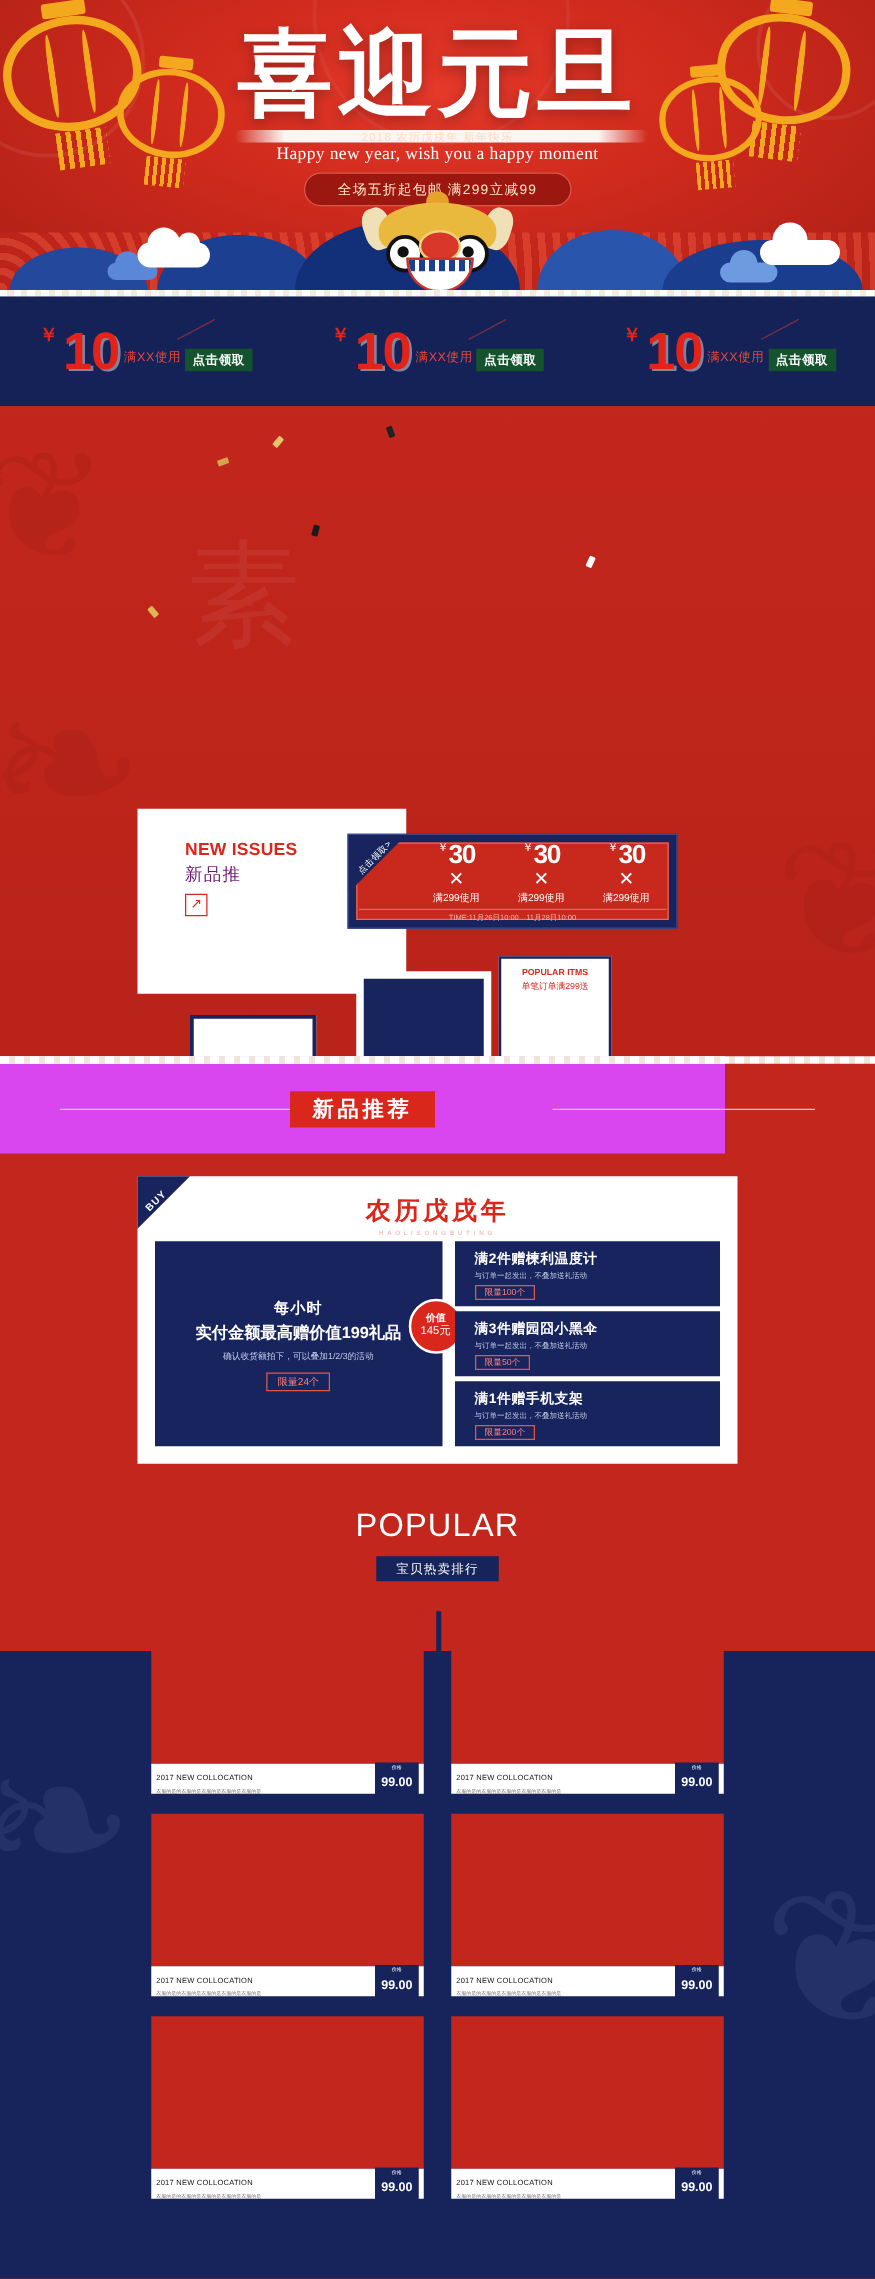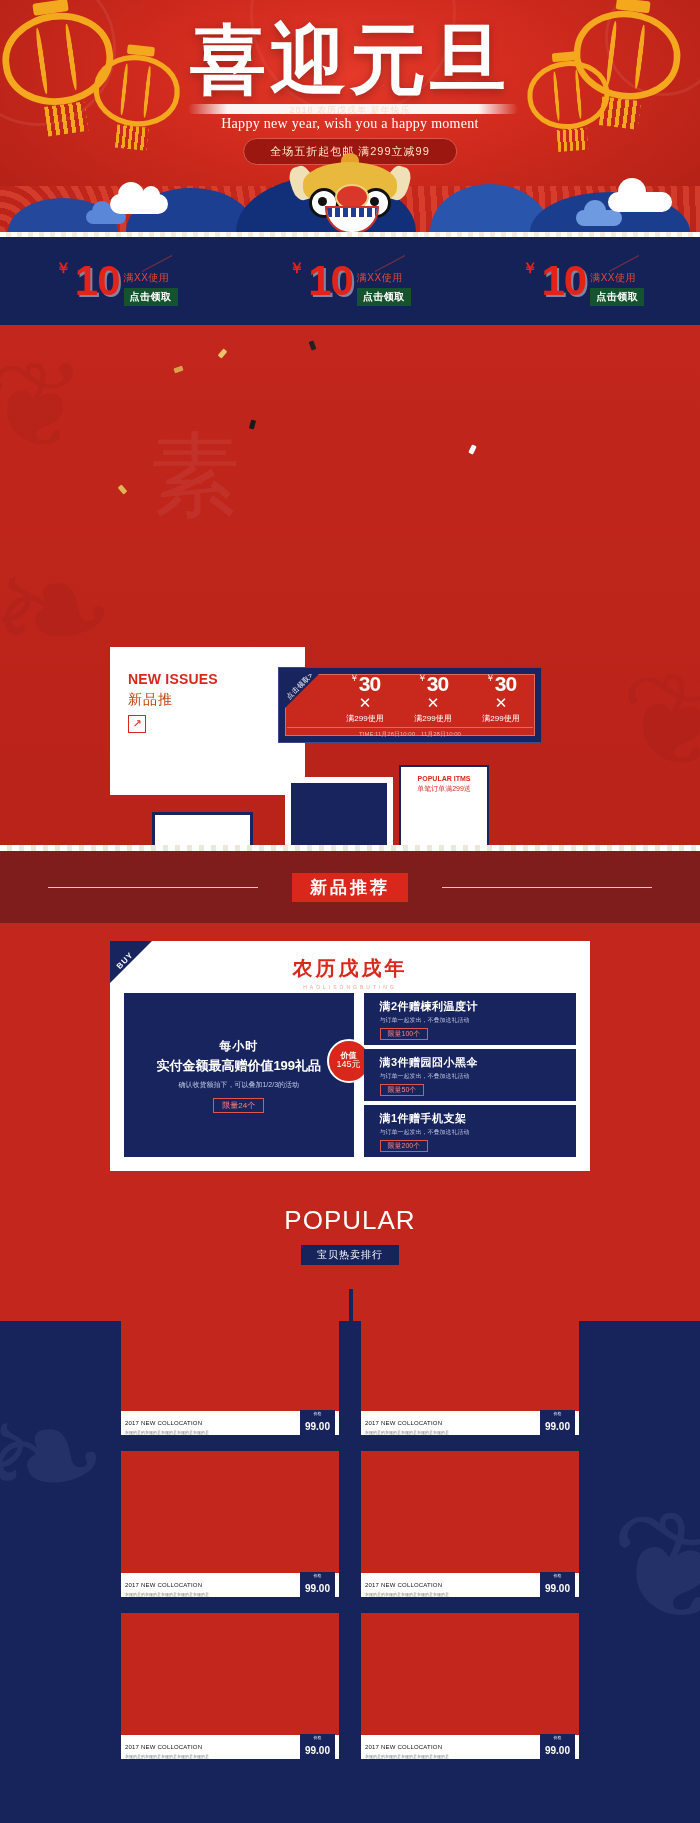--- a/index.html
+++ b/index.html
@@ -146,21 +146,21 @@
   }
   .coupon-cell .yen{color:#e32319;font-size:15px;font-weight:700;align-self:flex-start;margin-top:22px;}
   .coupon-cell .amt{
     color:#e32319;font-size:42px;font-weight:700;line-height:1;
     text-shadow:2px 2px 0 rgba(255,255,255,.45);letter-spacing:-1px;
   }
   .coupon-cell .slash{
     position:absolute;left:60%;top:26px;width:34px;height:1px;
     background:#7a2e45;transform:rotate(-28deg);
   }
-  .coupon-right{display:flex;flex-direction:column;gap:3px;margin-top:14px;}
+  .coupon-right{display:flex;flex-direction:row;gap:3px;margin-top:14px;}
   .coupon-right .cond{color:#e8473b;font-size:10px;letter-spacing:.5px;}
   .coupon-right .btn{
     background:#14532d;color:#fff;font-size:10px;font-weight:700;
     padding:2px 6px;letter-spacing:.5px;text-align:center;
   }
 
   
   .redzone{
     position:relative;width:700px;height:520px;
     background:linear-gradient(180deg,#c2261c 0%,#b9231a 100%);
@@ -172,26 +172,26 @@
   .ld3{left:620px;top:330px;font-size:130px;}
   .confetti{position:absolute;width:5px;height:9px;border-radius:1px;}
   .wm{
     position:absolute;left:150px;top:90px;font-size:90px;color:rgba(255,255,255,.06);
     font-family:"Liberation Serif",serif;
   }
 
   .card-white{
     position:absolute;background:#fff;
   }
-  .newissues{left:110px;top:322px;width:195px;height:148px;}
+  .newissues{left:110px;top:322px;width:195px;height:148px;padding-left:20px;}
   .newissues .t1{
     margin:24px 0 0 18px;font-size:14px;font-weight:700;color:#d9271c;letter-spacing:.2px;
   }
   .newissues .t2{
-    margin:4px 0 0 18px;font-size:14px;color:#c2410c;letter-spacing:1px;
+    margin:4px 0 0 18px;font-size:14px;color:#701a75;letter-spacing:1px;
   }
   .newissues .arrow{
     margin:6px 0 0 18px;width:16px;height:16px;border:1px solid #d9271c;
     color:#d9271c;font-size:11px;line-height:15px;text-align:center;
   }
 
   
   .panel30{
     position:absolute;left:278px;top:342px;width:262px;height:74px;
     background:#18245e;border:1px solid #3a4a8e;
@@ -235,21 +235,21 @@
 
   .popcard{
     position:absolute;left:399px;top:440px;width:86px;height:120px;
     background:#fff;border:2px solid #18245e;
   }
   .popcard .e{margin:8px 0 0 0;text-align:center;font-size:7px;font-weight:700;color:#d9271c;}
   .popcard .c{text-align:center;font-size:7px;color:#d9271c;margin-top:2px;}
 
   
   .newband{
-    position:relative;width:700px;height:72px;background:#7f1d1d;
+    position:relative;width:580px;height:72px;background:#d946ef;
     border-top:6px solid #fff;
   }
   .newband:before{
     content:"";position:absolute;left:0;top:-6px;width:700px;height:6px;
     background:repeating-linear-gradient(90deg,#fff 0 7px,#efe6da 7px 12px);
   }
   .newband .line{
     position:absolute;top:36px;height:1px;background:#c8cfe4;
   }
   .newband .line.l{left:48px;width:210px;}

